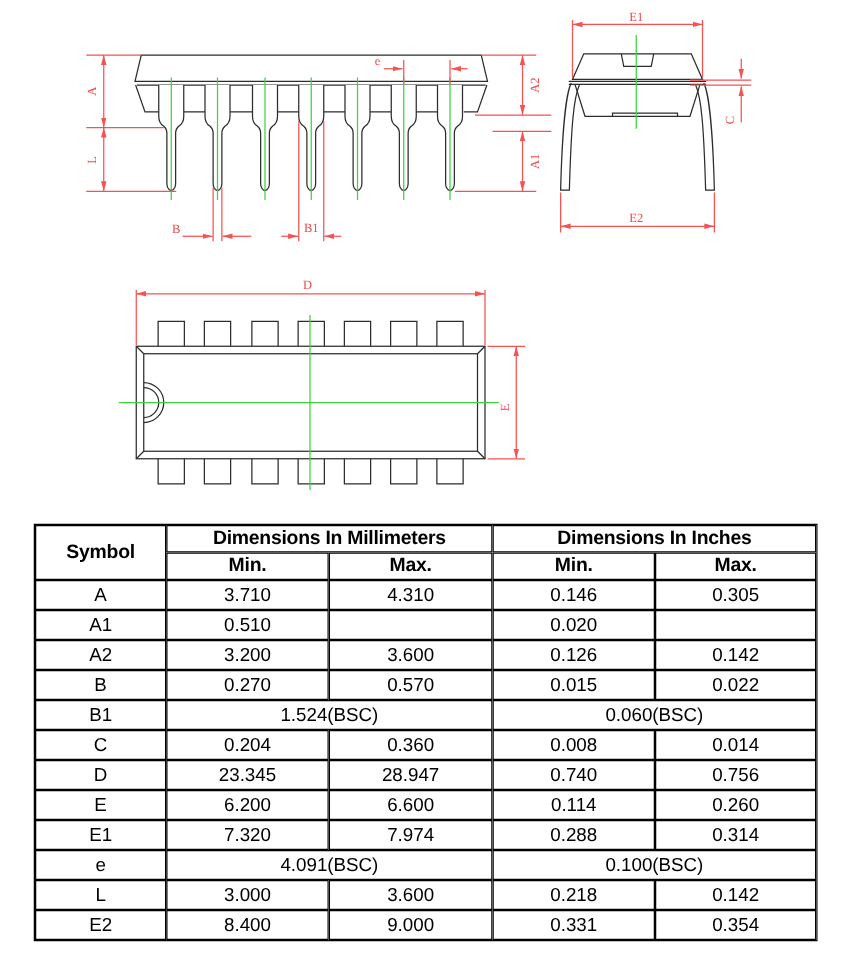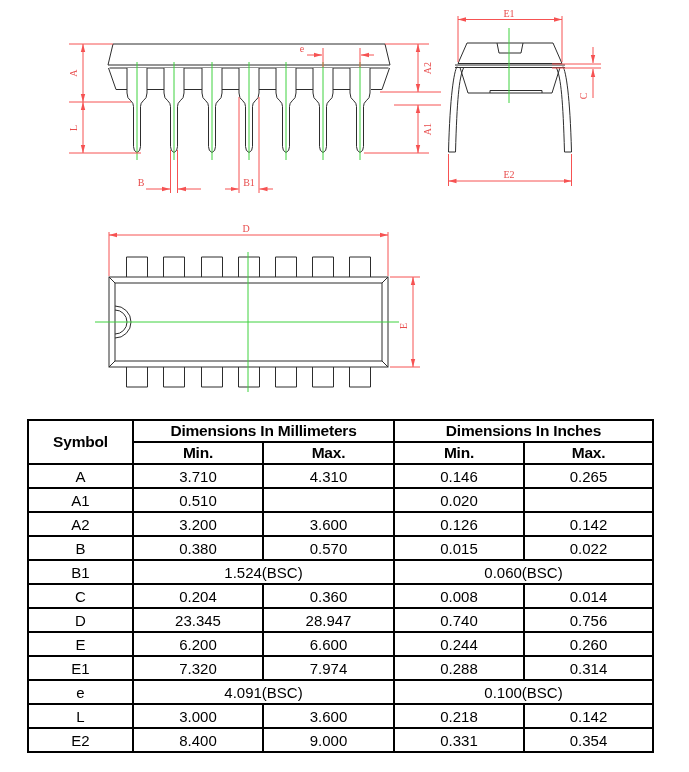--- a/index.html
+++ b/index.html
@@ -165,39 +165,39 @@
       <th>Min.</th>
       <th>Max.</th>
     </tr>
   </thead>
   <tbody>
     <tr>
       <td>A</td>
       <td>3.710</td>
       <td>4.310</td>
       <td>0.146</td>
-      <td>0.265</td>
+      <td>0.305</td>
     </tr>
     <tr>
       <td>A1</td>
       <td>0.510</td>
       <td></td>
       <td>0.020</td>
       <td></td>
     </tr>
     <tr>
       <td>A2</td>
       <td>3.200</td>
       <td>3.600</td>
       <td>0.126</td>
       <td>0.142</td>
     </tr>
     <tr>
       <td>B</td>
-      <td>0.380</td>
+      <td>0.270</td>
       <td>0.570</td>
       <td>0.015</td>
       <td>0.022</td>
     </tr>
     <tr>
       <td>B1</td>
       <td colspan="2">1.524(BSC)</td>
       <td colspan="2">0.060(BSC)</td>
     </tr>
     <tr>
@@ -211,21 +211,21 @@
       <td>D</td>
       <td>23.345</td>
       <td>28.947</td>
       <td>0.740</td>
       <td>0.756</td>
     </tr>
     <tr>
       <td>E</td>
       <td>6.200</td>
       <td>6.600</td>
-      <td>0.244</td>
+      <td>0.114</td>
       <td>0.260</td>
     </tr>
     <tr>
       <td>E1</td>
       <td>7.320</td>
       <td>7.974</td>
       <td>0.288</td>
       <td>0.314</td>
     </tr>
     <tr>

